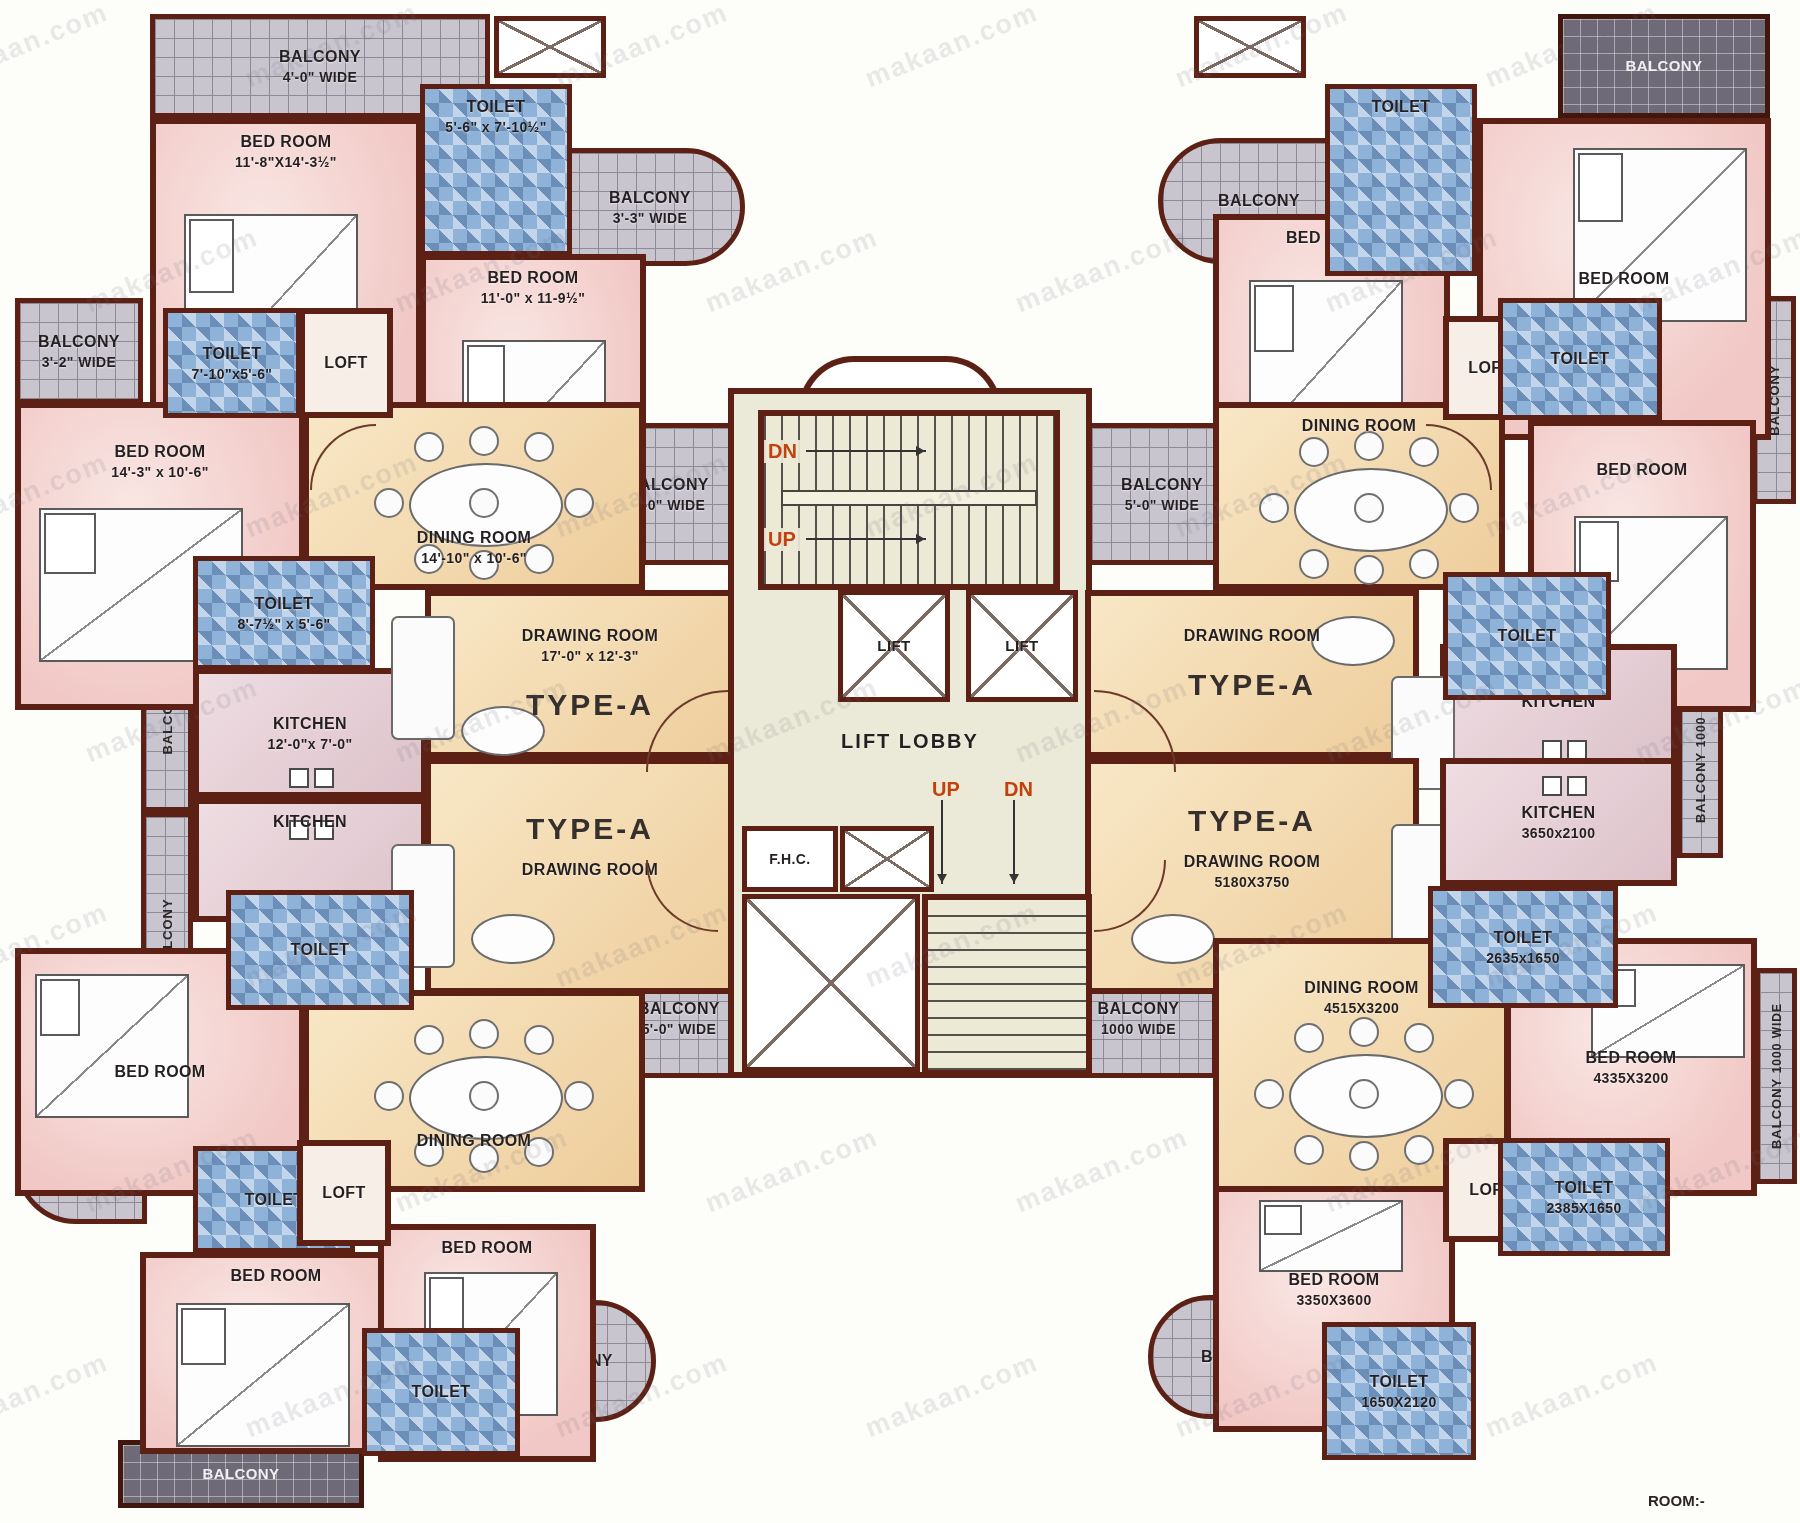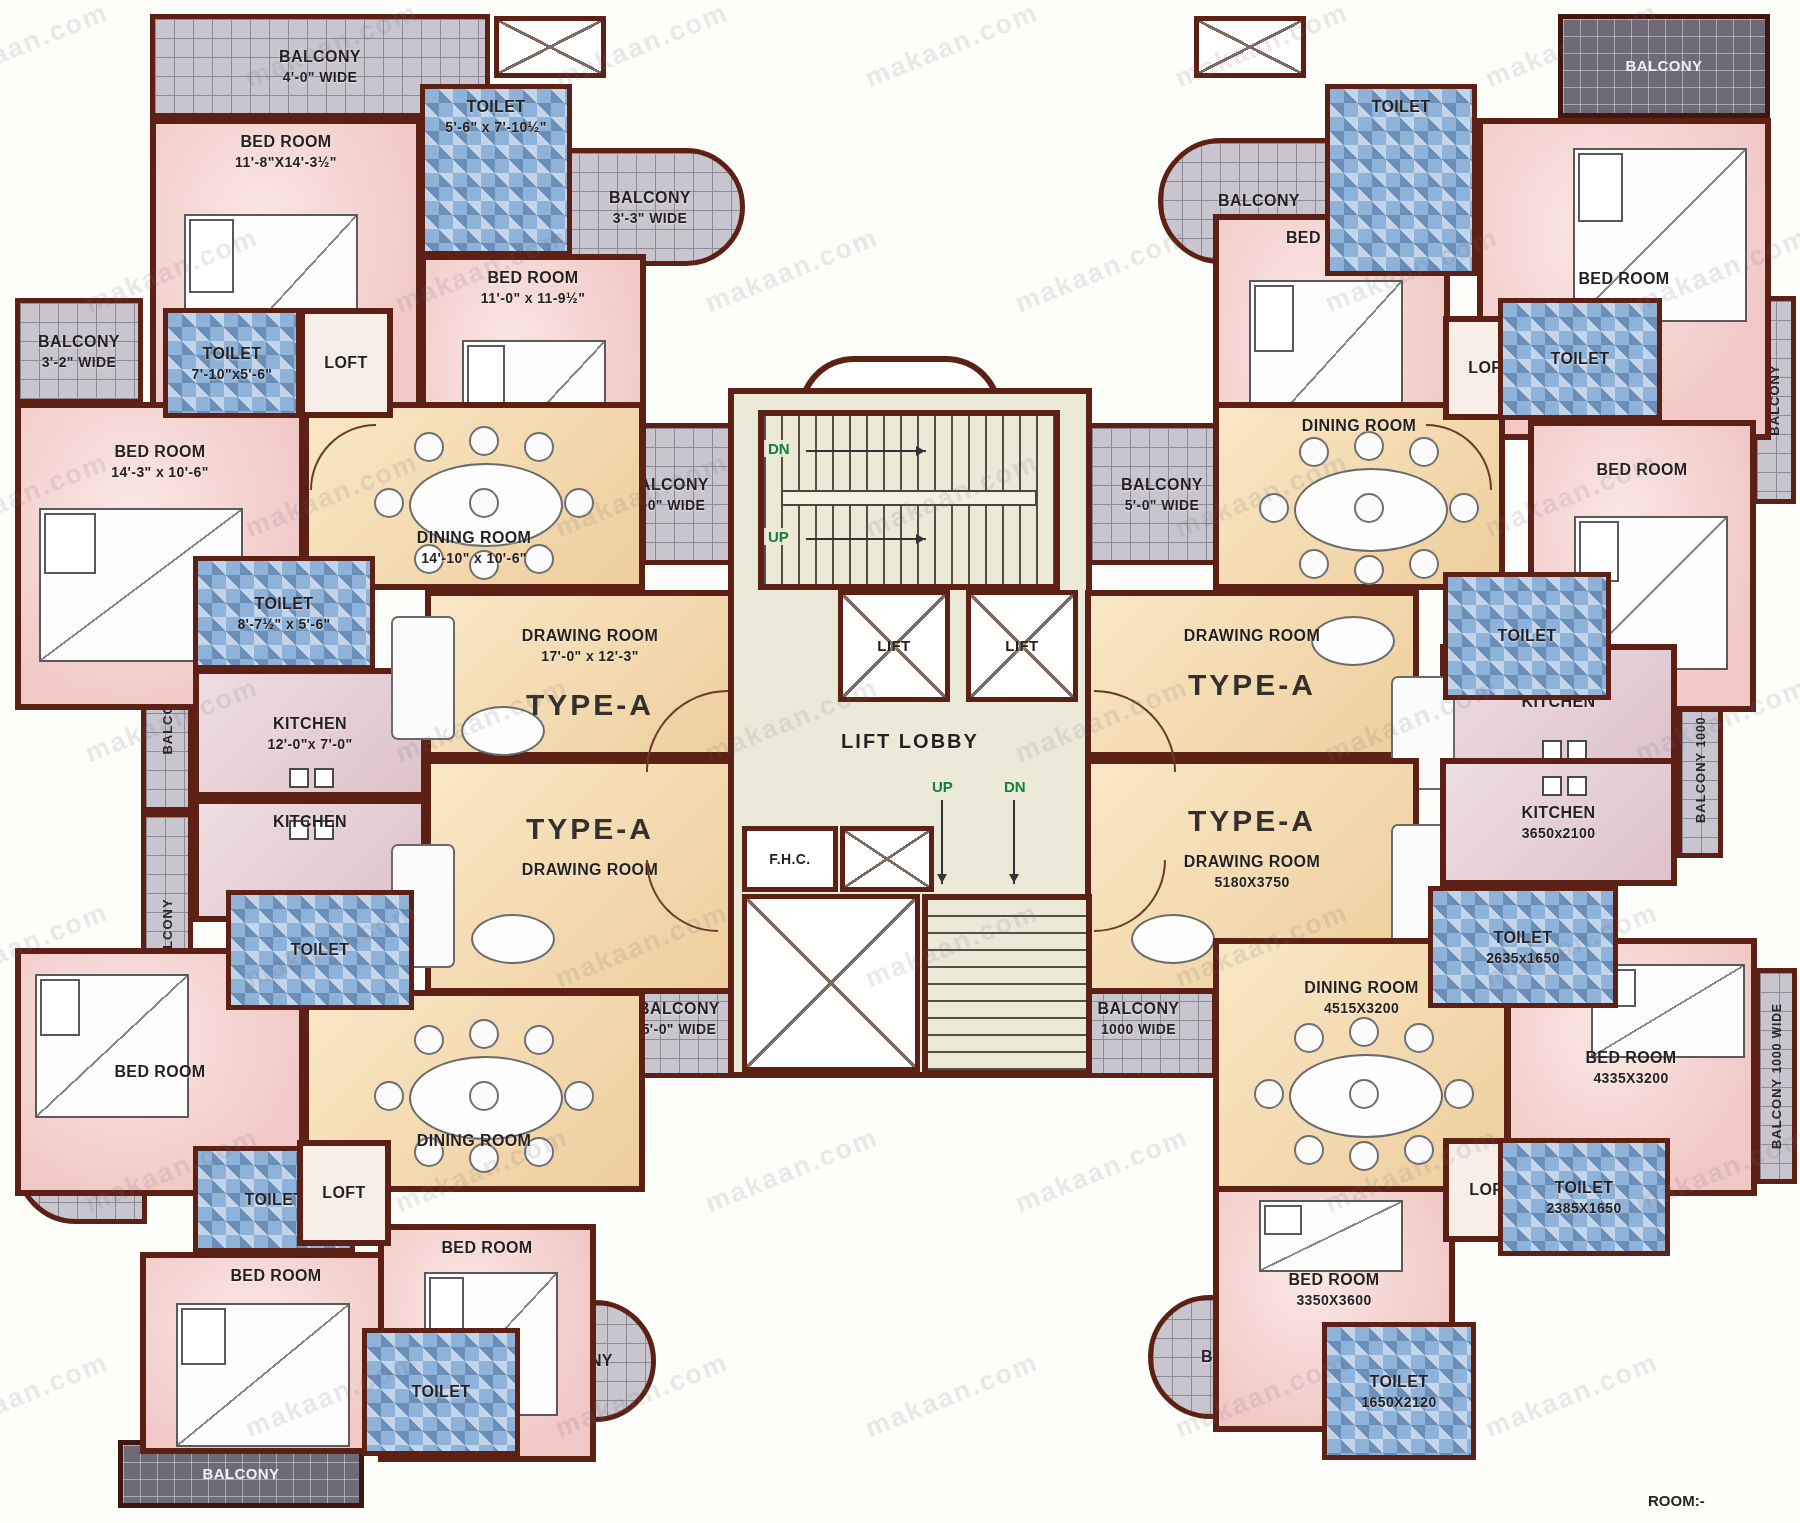--- a/index.html
+++ b/index.html
@@ -37,21 +37,21 @@
     font-weight:bold;font-size:13px;letter-spacing:1px;color:#2a2526;z-index:5;}
   .lv .dims{font-size:12px;}
   .balcdark .lbl{color:#f2eef3;text-shadow:none;font-size:15px;} .balcdark .lbl .dims{font-size:13px;}
   .type{position:absolute;left:0;right:0;text-align:center;font-weight:bold;font-size:30px;
     letter-spacing:3px;color:#35302d;z-index:5;}
   .stairsV{position:absolute;box-sizing:border-box;z-index:3;border:6px solid #5c2114;background:#ece9d6;
     background-image:repeating-linear-gradient(90deg,#55504a 0 2px, transparent 2px 17px);}
   .stairsH{position:absolute;box-sizing:border-box;z-index:3;border:6px solid #5c2114;background:#ece9d6;
     background-image:repeating-linear-gradient(0deg,#55504a 0 2px, transparent 2px 17px);}
   .rail{position:absolute;left:6%;right:6%;top:44%;height:12px;background:#f4f1df;border:2px solid #4a453f;z-index:4;}
-  .chip{position:absolute;z-index:6;font-weight:bold;font-size:15px;color:#15803d;background:rgba(236,233,214,.92);padding:0 4px;}
+  .chip{position:absolute;z-index:6;font-weight:bold;font-size:20px;color:#c2410c;background:rgba(236,233,214,.92);padding:0 4px;}
   .harrow{position:absolute;z-index:6;height:0;border-top:2px solid #333;}
   .harrow:after{content:'';position:absolute;right:-4px;top:-6px;border:5px solid transparent;border-left:9px solid #333;}
   .varrow{position:absolute;z-index:6;width:0;border-left:2px solid #333;}
   .varrow:after{content:'';position:absolute;left:-6px;bottom:-4px;border:5px solid transparent;border-top:9px solid #333;}
   .arch{position:absolute;box-sizing:border-box;z-index:1;background:#fff;border:6px solid #5c2114;border-bottom:none;
     border-radius:110px 110px 0 0;}
   .bed{position:absolute;z-index:4;background:#fdfdfd;border:2px solid #5a5a5a;
     background-image:linear-gradient(to bottom right, transparent calc(50% - 1px), #8a8a8a calc(50% - 1px), #8a8a8a calc(50% + 1px), transparent calc(50% + 1px));}
   .pil{position:absolute;left:3px;top:3px;width:24%;height:38%;background:#fff;border:2px solid #5a5a5a;}
   .dtable{position:absolute;z-index:4;background:#fdfdfd;border:2px solid #6a6a6a;border-radius:50%;}

